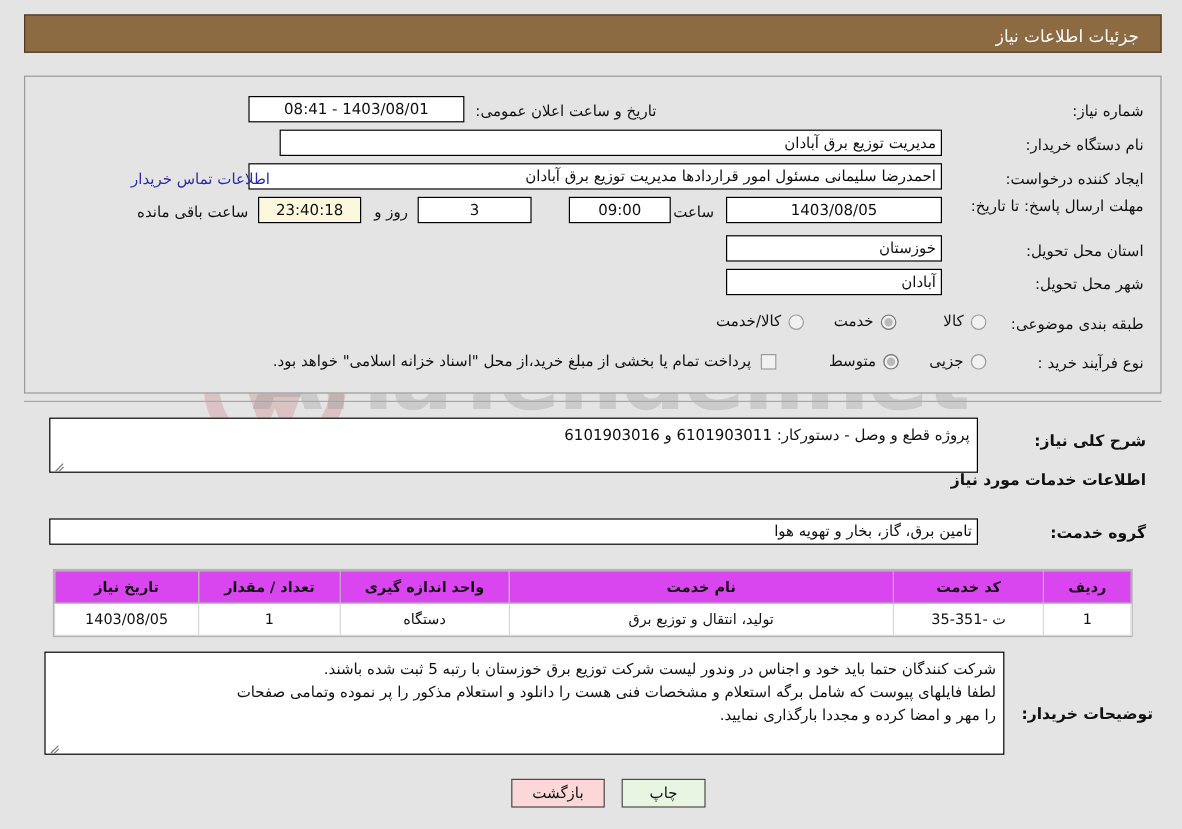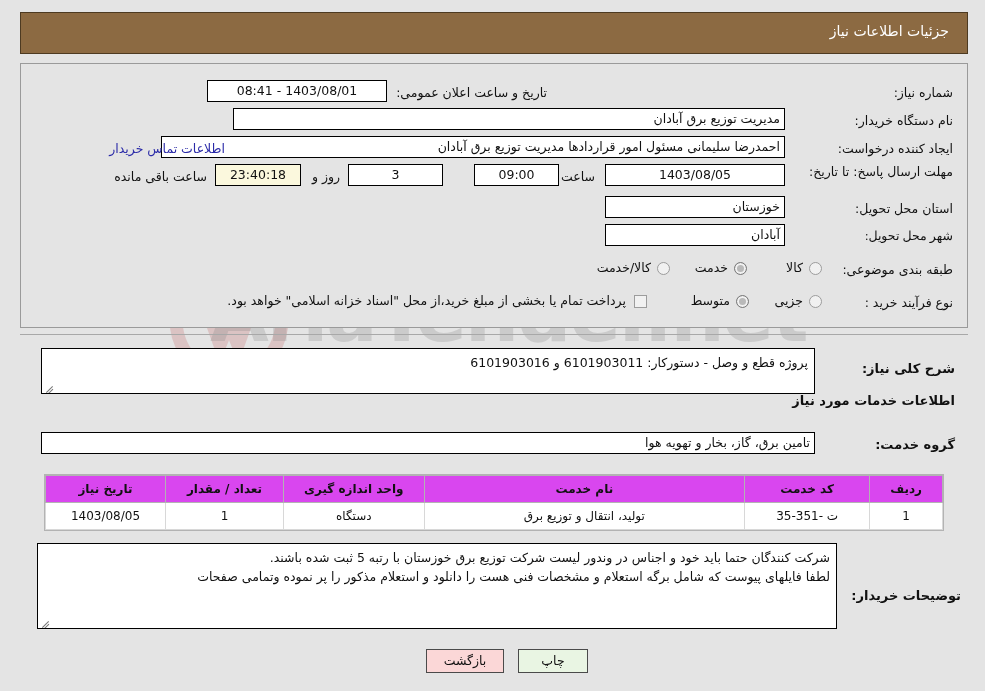--- a/index.html
+++ b/index.html
@@ -40,21 +40,21 @@
     letter-spacing: -2px;
     color: rgba(130,130,130,0.26);
     direction: ltr;
     white-space: nowrap;
   }
 
   
   .top-header {
     position: absolute;
     left: 20px; top: 12px;
-    width: 948px; height: 42px;
+    width: 948px; height: 32px;
     background: #8c6a42;
     border: 1px solid #4d3a21;
     z-index: 3;
   }
   .top-header .ttl {
     position: absolute;
     right: 18px; top: 10px;
     color: #ffffff;
     font-size: 14px;
     white-space: nowrap;
@@ -260,36 +260,36 @@
 
     <div class="lbl" style="right:14px; top:21px;">شماره نیاز:</div>
 
     <div class="lbl" style="right:420px; top:21px;">تاریخ و ساعت اعلان عمومی:</div>
     <div class="fld center" style="right:580px; top:16px; width:180px;">1403/08/01 - 08:41</div>
 
     <div class="lbl" style="right:14px; top:49px;">نام دستگاه خریدار:</div>
     <div class="fld right" style="right:182px; top:44px; width:552px;">مدیریت توزیع برق آبادان</div>
 
     <div class="lbl" style="right:14px; top:77px;">ایجاد کننده درخواست:</div>
-    <div class="fld right" style="right:182px; top:72px; width:624px;">احمدرضا سلیمانی مسئول امور قراردادها مدیریت توزیع برق آبادان</div>
+    <div class="fld right" style="right:182px; top:72px; width:578px;">احمدرضا سلیمانی مسئول امور قراردادها مدیریت توزیع برق آبادان</div>
     <div class="link" style="right:742px; top:77px;">اطلاعات تماس خریدار</div>
 
     <div class="lbl lbl-2l" style="right:14px; top:100px; width:160px; white-space:normal; text-align:right;">مهلت ارسال پاسخ: تا تاریخ:</div>
     <div class="fld center" style="right:182px; top:100px; width:180px;">1403/08/05</div>
     <div class="plain" style="right:372px; top:105px;margin-left:24px;">ساعت</div>
     <div class="fld center" style="right:408px; top:100px; width:85px;">09:00</div>
     <div class="fld center" style="right:524px; top:100px; width:95px;">3</div>
     <div class="plain" style="right:627px; top:105px;">روز و</div>
     <div class="fld timer" style="right:666px; top:100px; width:86px;">23:40:18</div>
     <div class="plain" style="right:760px; top:105px;">ساعت باقی مانده</div>
 
     <div class="lbl" style="right:14px; top:137px;">استان محل تحویل:</div>
     <div class="fld right" style="right:182px; top:132px; width:180px;">خوزستان</div>
 
-    <div class="lbl" style="right:14px; top:165px;font-family:Liberation Serif, serif;">شهر محل تحویل:</div>
+    <div class="lbl" style="right:14px; top:165px;">شهر محل تحویل:</div>
     <div class="fld right" style="right:182px; top:160px; width:180px;">آبادان</div>
 
     <div class="lbl" style="right:14px; top:198px;">طبقه بندی موضوعی:</div>
 
     <div class="radio" style="right:145px; top:198px;"></div>
     <div class="plain" style="right:164px; top:196px;">کالا</div>
 
     <div class="radio on" style="right:220px; top:198px;"></div>
     <div class="plain" style="right:239px; top:196px;">خدمت</div>
 
@@ -343,19 +343,20 @@
           <td>1403/08/05</td>
         </tr>
       </tbody>
     </table>
   </div>
 
   <div class="bold-label" style="right:24px; top:588px; z-index:2;">توضیحات خریدار:</div>
   <div class="ta" style="right:148px; top:543px; width:800px; height:86px; z-index:2;padding-left:44px;">
     <div>شرکت کنندگان حتما باید خود و اجناس در وندور لیست شرکت توزیع برق خوزستان با رتبه 5 ثبت شده باشند.</div>
     <div>لطفا فایلهای پیوست که شامل برگه استعلام و مشخصات فنی هست را دانلود و استعلام مذکور را پر نموده وتمامی صفحات</div>
+    <div>را مهر و امضا کرده و مجددا بارگذاری نمایید.</div>
     <span class="grip"></span>
   </div>
 
   <div class="btn print" style="left:518px; top:649px; width:70px;">چاپ</div>
   <div class="btn back" style="left:426px; top:649px; width:78px;">بازگشت</div>
 
 </div>
 
 </body></html>

